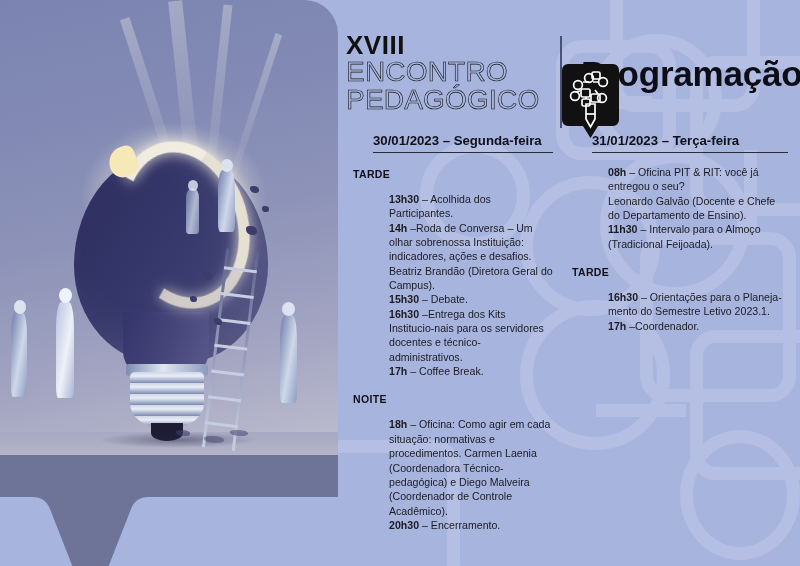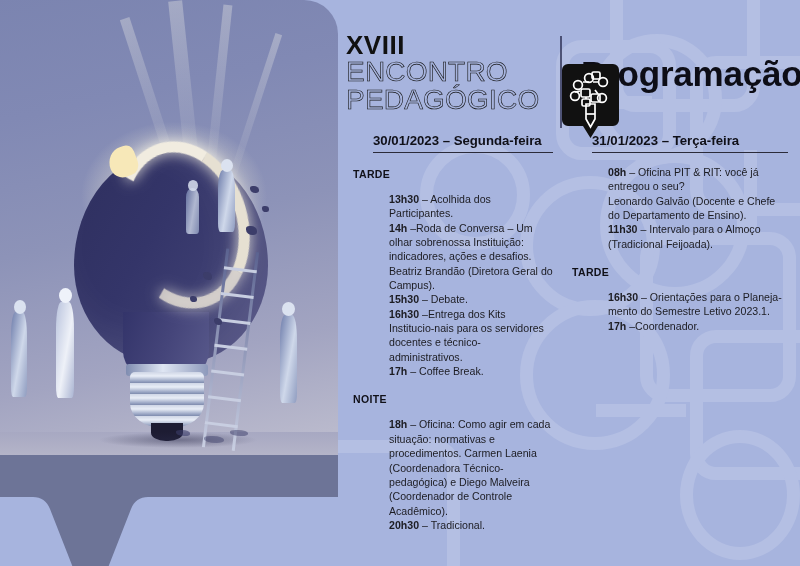--- a/index.html
+++ b/index.html
@@ -270,21 +270,21 @@
     <p><b>13h30</b><span> – Acolhida dos Participantes.</span></p>
     <p><b>14h</b><span> –Roda de Conversa – Um olhar sobrenossa Instituição: indicadores, ações e desafios. Beatriz Brandão (Diretora Geral do Campus).</span></p>
     <p><b>15h30</b><span> – Debate.</span></p>
     <p><b>16h30</b><span> –Entrega dos Kits Institucio-nais para os servidores docentes e técnico-administrativos.</span></p>
     <p><b>17h</b><span> – Coffee Break.</span></p>
   </div>
 
   <div class="period">NOITE</div>
   <div class="block">
     <p><b>18h</b><span> – Oficina: Como agir em cada situação: normativas e procedimentos. Carmen Laenia (Coordenadora Técnico-pedagógica) e Diego Malveira (Coordenador de Controle Acadêmico).</span></p>
-    <p><b>20h30</b><span> – Tradicional.</span></p>
+    <p><b>20h30</b><span> – Encerramento.</span></p>
   </div>
 </div>
 
 <div class="col right">
   <span class="day-title">31/01/2023 – Terça-feira</span>
 
   <div class="block">
     <p><b>08h</b><span> – Oficina PIT &amp; RIT: você já entregou o seu?</span></p>
     <p><span>Leonardo Galvão (Docente e Chefe do Departamento de Ensino).</span></p>
     <p><b>11h30</b><span> – Intervalo para o Almoço (Tradicional Feijoada).</span></p>

